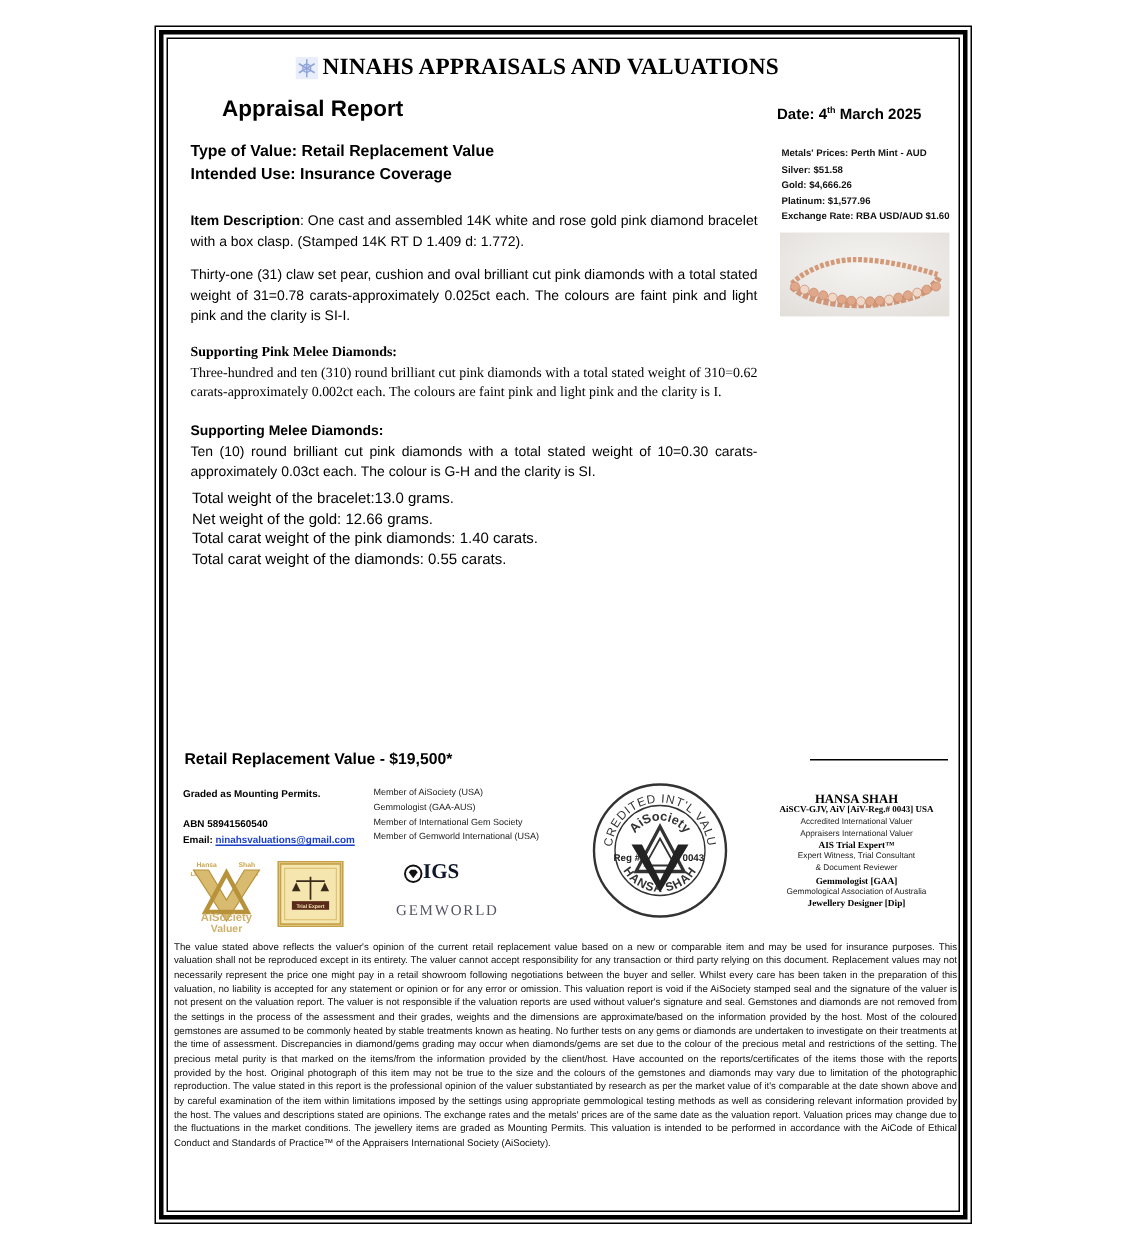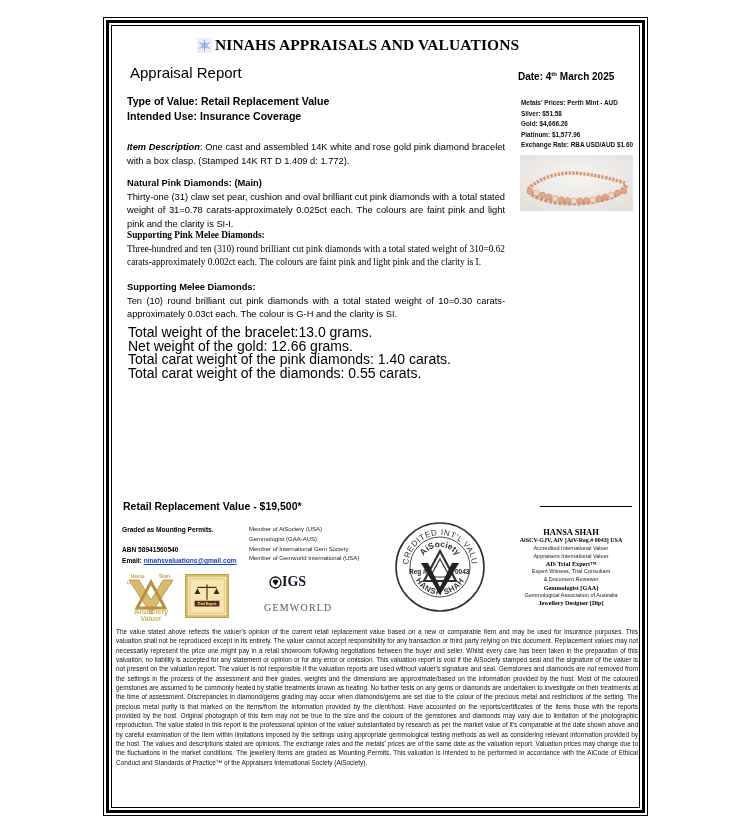--- a/index.html
+++ b/index.html
@@ -7,38 +7,38 @@
   .frame-outer { position:absolute; left:103px; top:17px; width:545px; height:799px; border:1px solid #000; box-sizing:border-box; }
   .frame-mid { position:absolute; left:106px; top:20px; width:539px; height:793px; border:3px solid #000; box-sizing:border-box; }
   .frame-inner { position:absolute; left:111px; top:25px; width:529px; height:783px; border:1px solid #000; box-sizing:border-box; }
 
   .abs { position:absolute; }
   .serif { font-family:"Liberation Serif", "DejaVu Serif", serif; }
 
   .company { left:197px; top:36px; font-size:15.5px; font-weight:bold; letter-spacing:0.1px; white-space:nowrap; display:flex; align-items:center; }
   .company .logo { width:15px; height:15px; margin-right:3px; }
 
-  .report-title { left:130px; top:64px; font-size:15px; font-weight:normal; }
+  .report-title { left:148px; top:64px; font-size:15px; font-weight:bold; }
   .date { left:518px; top:71px; font-size:10px; font-weight:bold; white-space:nowrap; }
   .date sup { font-size:6px; }
 
   .meta { left:127px; top:94px; font-size:10.6px; font-weight:bold; line-height:14.5px; }
 
   .metals { left:521px; top:98px; font-size:6.4px; font-weight:bold; line-height:10.5px; white-space:nowrap; color:#111; }
 
   .photo { left:520px; top:155px; width:113px; height:56px; background:#eeece9; overflow:hidden; }
 
   .body-text { left:127px; width:378px; font-size:9.3px; line-height:13.6px; text-align:justify; }
-  .body-text b { font-weight:bold;font-style:italic; }
+  .body-text b { font-weight:bold; }
   .desc { top:141px; }
   .h-sec { font-weight:bold; font-size:9.3px; }
   .sec1 { top:177px; }
   .sec2 { top:229px;font-family:Liberation Serif, serif; }
   .sec3 { top:281px; }
-  .totals { left:128px; top:326px; font-size:14px; line-height:13.6px; }
+  .totals { left:128px; top:326px; font-size:10px; line-height:13.6px; }
 
   .rrv { left:123px; top:500px; font-size:10.5px; font-weight:bold; }
   .sig-line { left:540px; top:506px; width:92px; border-top:1px solid #000; }
 
   .graded { left:122px; top:526px; font-size:6.6px; font-weight:bold; }
   .abn { left:122px; top:546px; font-size:6.6px; font-weight:bold; }
   .email { left:122px; top:557px; font-size:6.6px; font-weight:bold; white-space:nowrap; }
   .email a { color:#1a3fc8; text-decoration:underline; }
   .members { left:249px; top:525px; font-size:6px; line-height:9.8px; white-space:nowrap; color:#222; }
 
@@ -122,21 +122,20 @@
         <circle cx="104.0" cy="36.0" r="3" fill="#e0a88a" stroke="#c98866" stroke-width="0.5"></circle>
       </g>
   </svg>
 </div>
 
 <div class="abs body-text desc">
   <b>Item Description</b><span>: One cast and assembled 14K white and rose gold pink diamond bracelet with a box clasp. (Stamped 14K RT D 1.409 d: 1.772).</span>
 </div>
 
 <div class="abs body-text sec1">
-  <div class="h-sec">Natural Pink Diamonds: (Main)</div>
   <div>Thirty-one (31) claw set pear, cushion and oval brilliant cut pink diamonds with a total stated weight of 31=0.78 carats-approximately 0.025ct each. The colours are faint pink and light pink and the clarity is SI-I.</div>
 </div>
 <div class="abs body-text sec2">
   <div class="h-sec">Supporting Pink Melee Diamonds:</div>
   <div>Three-hundred and ten (310) round brilliant cut pink diamonds with a total stated weight of 310=0.62 carats-approximately 0.002ct each. The colours are faint pink and light pink and the clarity is I.</div>
 </div>
 <div class="abs body-text sec3">
   <div class="h-sec">Supporting Melee Diamonds:</div>
   <div>Ten (10) round brilliant cut pink diamonds with a total stated weight of 10=0.30 carats-approximately 0.03ct each. The colour is G-H and the clarity is SI.</div>
 </div>

